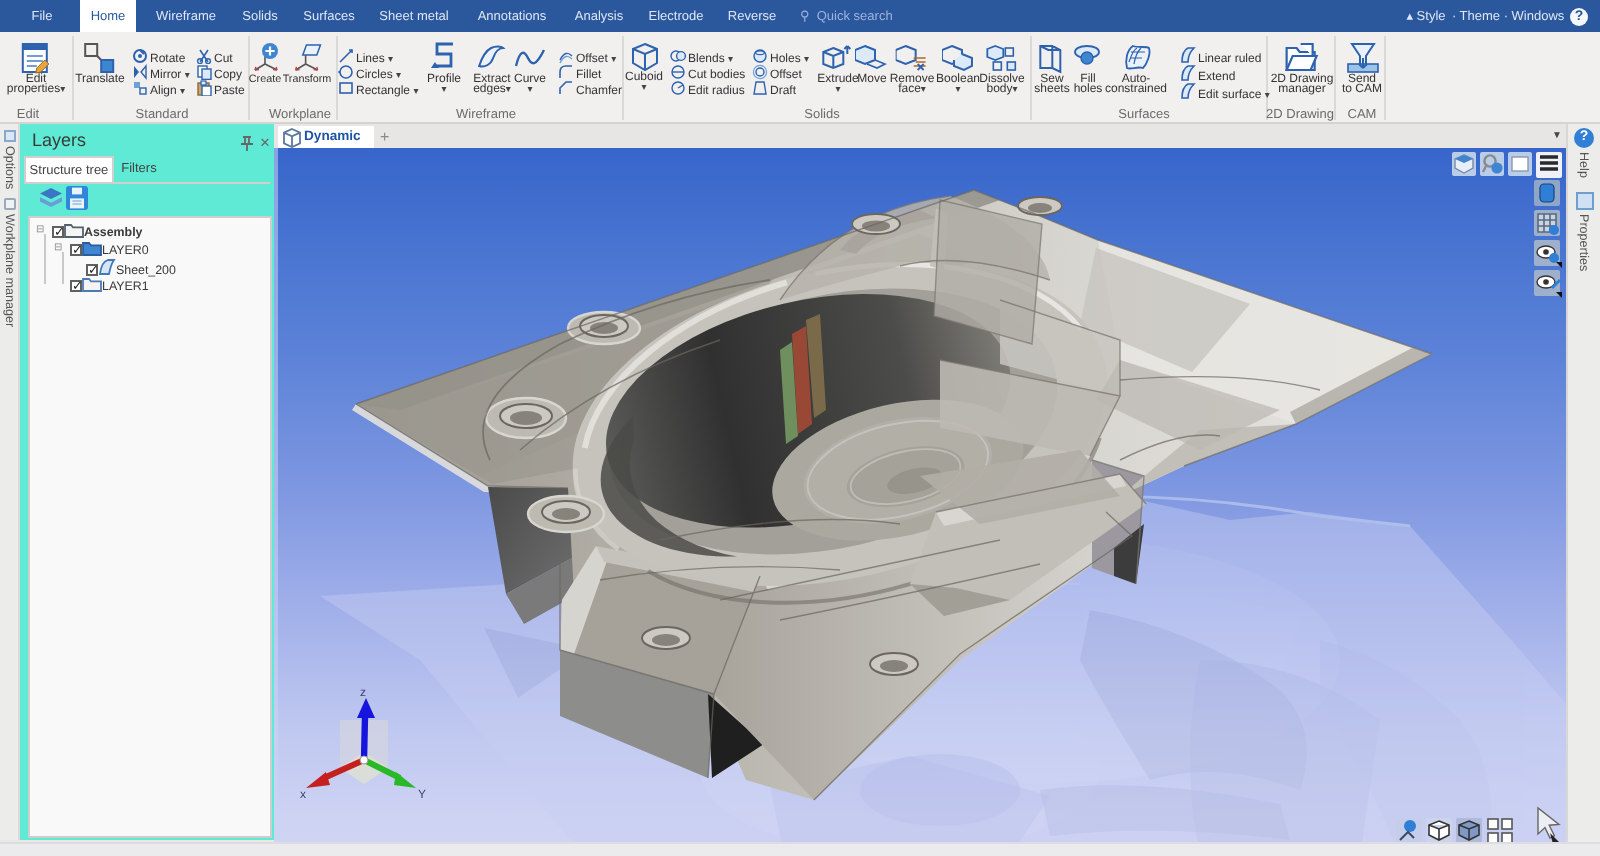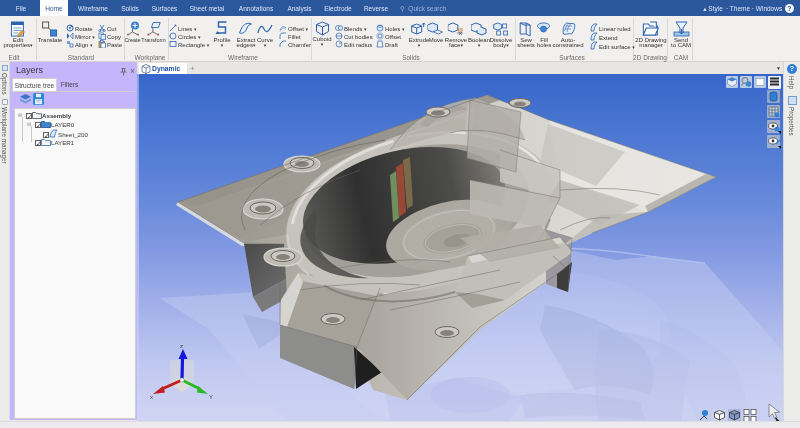--- a/index.html
+++ b/index.html
@@ -24,21 +24,21 @@
 
   
   #tabstrip { position:absolute; left:0; top:62px; width:800px; height:12px; background:#e7e6e5; }
   #doctab { position:absolute; left:139px; top:1px; width:48px; height:11px; background:#fff; font-size:6.8px; font-weight:bold; color:#1f53a8; line-height:11px; text-align:left; padding-left:13px; }
 
   
   #leftstrip { position:absolute; left:0; top:62px; width:10px; height:366px; background:#ececeb; border-right:1px solid #dcdbda; }
   .vtext { position:absolute; font-size:6.3px; color:#555; writing-mode:vertical-rl; white-space:nowrap; left:1px; }
 
   
-  #panel { position:absolute; left:10px; top:62px; width:127px; height:358px; background:#c4b5fd; }
+  #panel { position:absolute; left:10px; top:62px; width:127px; height:358px; background:#5eead4; }
   #panel .title { position:absolute; left:6px; top:3px; font-size:9px; color:#3a3a3a; }
   #panel .pin { position:absolute; top:4px; font-size:8px; color:#666; }
   .ptab { position:absolute; top:16px; height:13px; font-size:6.5px; color:#444; line-height:13px; text-align:center; }
   #treebox { position:absolute; left:4px; top:46px; width:122px; height:311px; background:#f9f9f9; border:1px solid #cfcecd; }
   .trow { position:absolute; font-size:6.2px; color:#3a3a3a; white-space:nowrap; height:9px; line-height:9px; }
   .cb { display:inline-block; width:6px; height:6px; border:1px solid #606060; background:#fff; vertical-align:-1px; position:relative; }
   .cb:after { content:"✓"; position:absolute; left:0; top:-2px; font-size:6.5px; color:#222; }
 
   
   #viewport { position:absolute; left:137px; top:74px; width:646px; height:354px;

